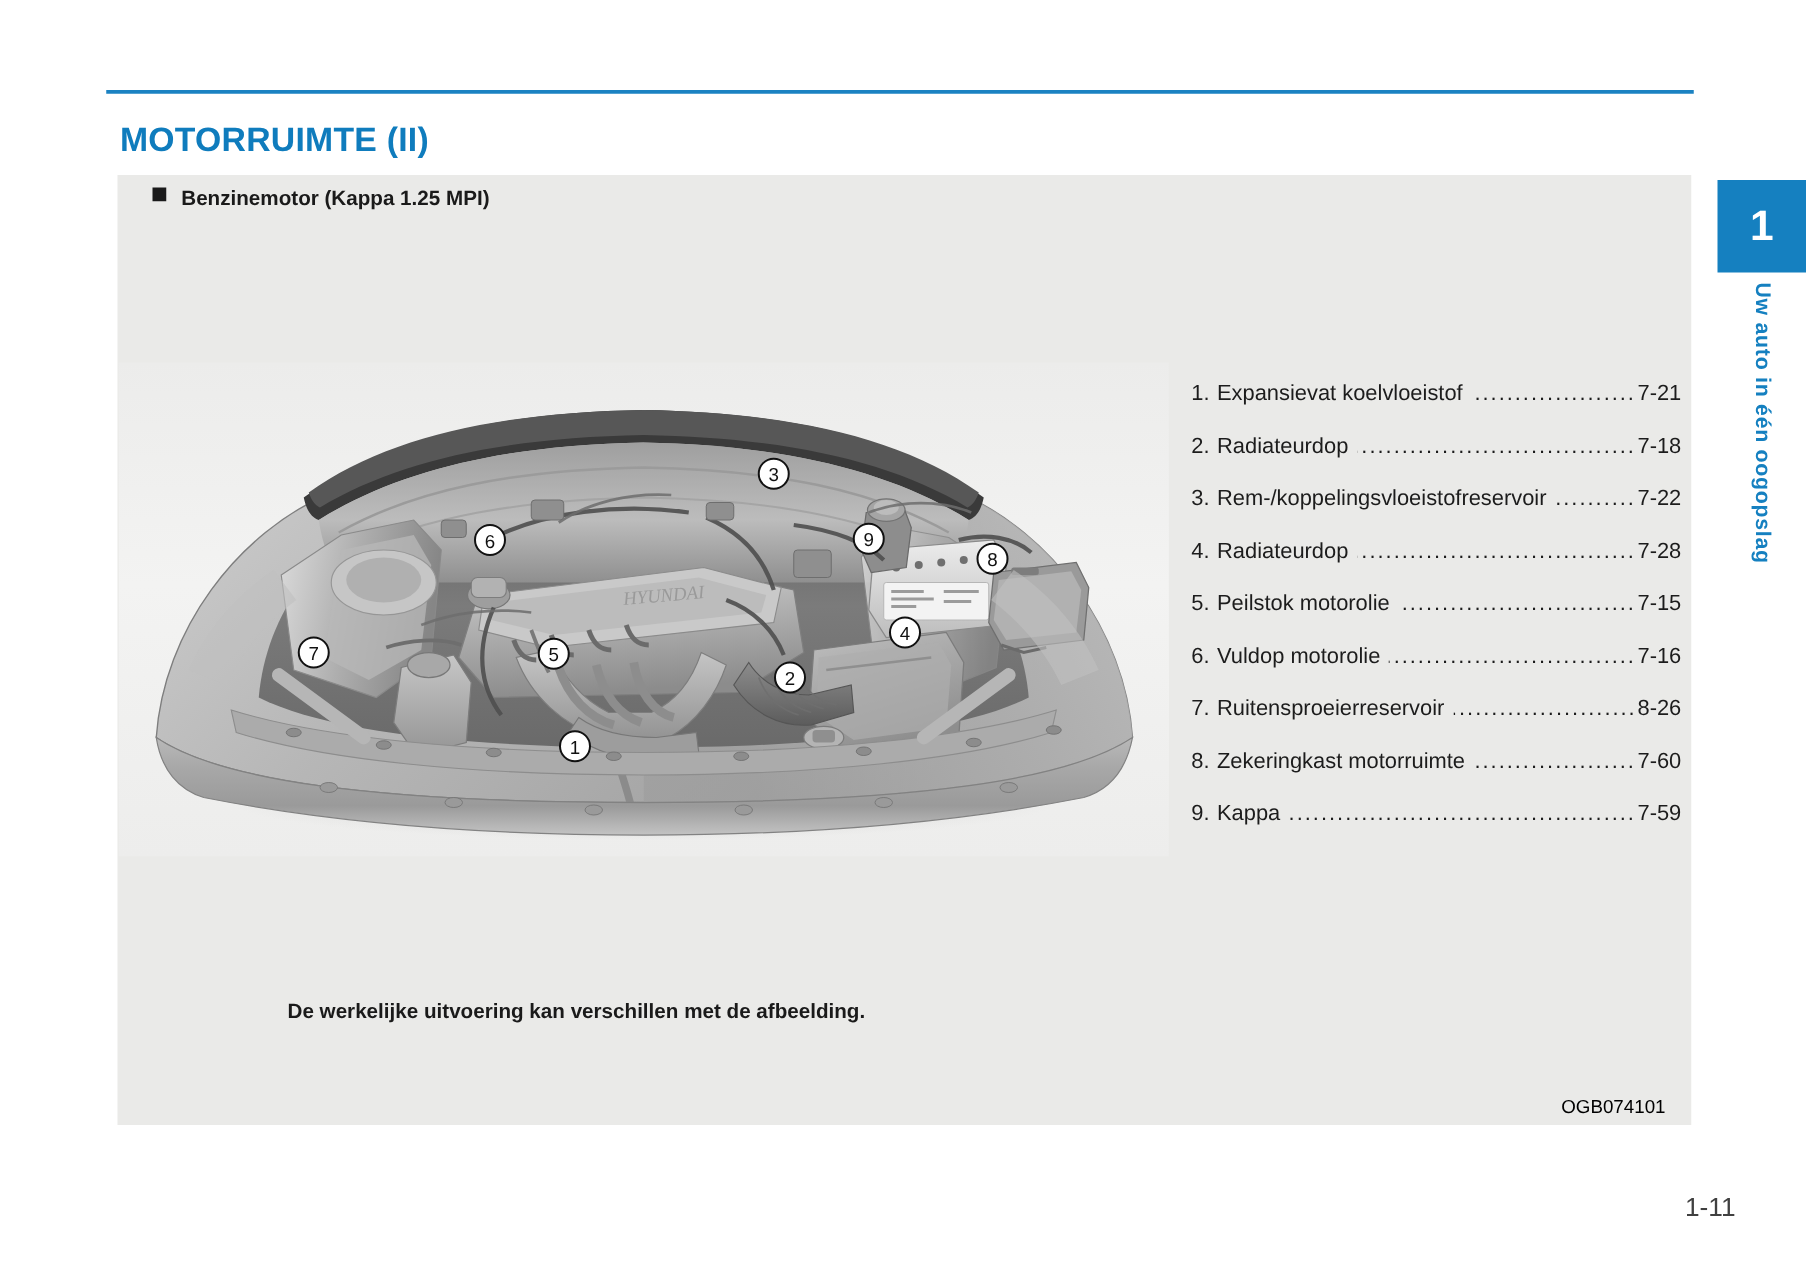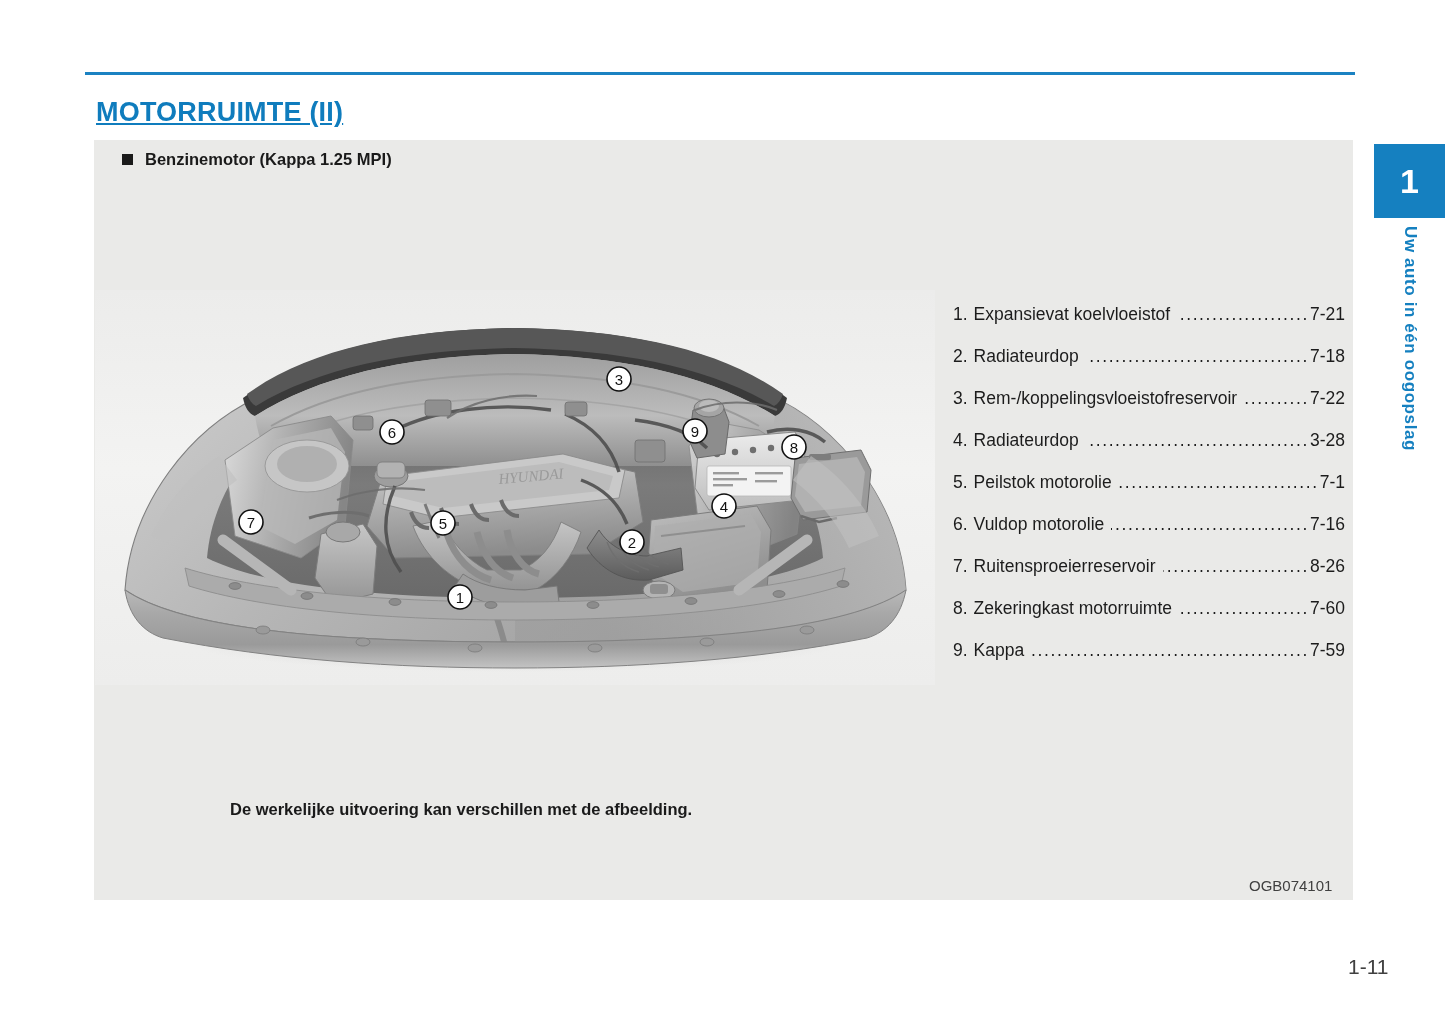--- a/index.html
+++ b/index.html
@@ -27,40 +27,39 @@
 
   
   .page-title {
     position: absolute;
     left: 96px;
     top: 97px;
     font-size: 27px;
     font-weight: bold;
     color: #0f7cbd;
     letter-spacing: 0.2px;
-    text-decoration: underline;
   }
 
   
   .panel {
     position: absolute;
     left: 94px;
     top: 140px;
     width: 1259px;
     height: 760px;
     background: #eaeae8;
   }
 
   
   .subtitle-row {
     position: absolute;
     left: 122px;
     top: 150px;
     display: flex;
-    align-items: center;
+    align-items: flex-start;
     gap: 12px;
   }
   .bullet-square {
     width: 11px;
     height: 11px;
     background: #1a1a1a;
     display: block;
   }
   .subtitle-text {
     font-size: 16.5px;
@@ -121,21 +120,21 @@
     font-weight: bold;
     color: #1a1a1a;
   }
 
   
   .fig-code {
     position: absolute;
     left: 1249px;
     top: 877px;
     font-size: 15px;
-    color: #404040;
+    color: #000000;
   }
 
   
   .page-number {
     position: absolute;
     left: 1348px;
     top: 955px;
     font-size: 21px;
     color: #404040;
   }
@@ -482,27 +481,27 @@
   <div class="part-row">
     <span class="part-num">3.</span>
     <span class="part-label">Rem-/koppelingsvloeistofreservoir</span>
     <span class="leader">.........................................................</span>
     <span class="part-page">7-22</span>
   </div>
   <div class="part-row">
     <span class="part-num">4.</span>
     <span class="part-label">Radiateurdop</span>
     <span class="leader">.........................................................</span>
-    <span class="part-page">3-28</span>
+    <span class="part-page">7-28</span>
   </div>
   <div class="part-row">
     <span class="part-num">5.</span>
     <span class="part-label">Peilstok motorolie</span>
     <span class="leader">.........................................................</span>
-    <span class="part-page">7-1</span>
+    <span class="part-page">7-15</span>
   </div>
   <div class="part-row">
     <span class="part-num">6.</span>
     <span class="part-label">Vuldop motorolie</span>
     <span class="leader">.........................................................</span>
     <span class="part-page">7-16</span>
   </div>
   <div class="part-row">
     <span class="part-num">7.</span>
     <span class="part-label">Ruitensproeierreservoir</span>

